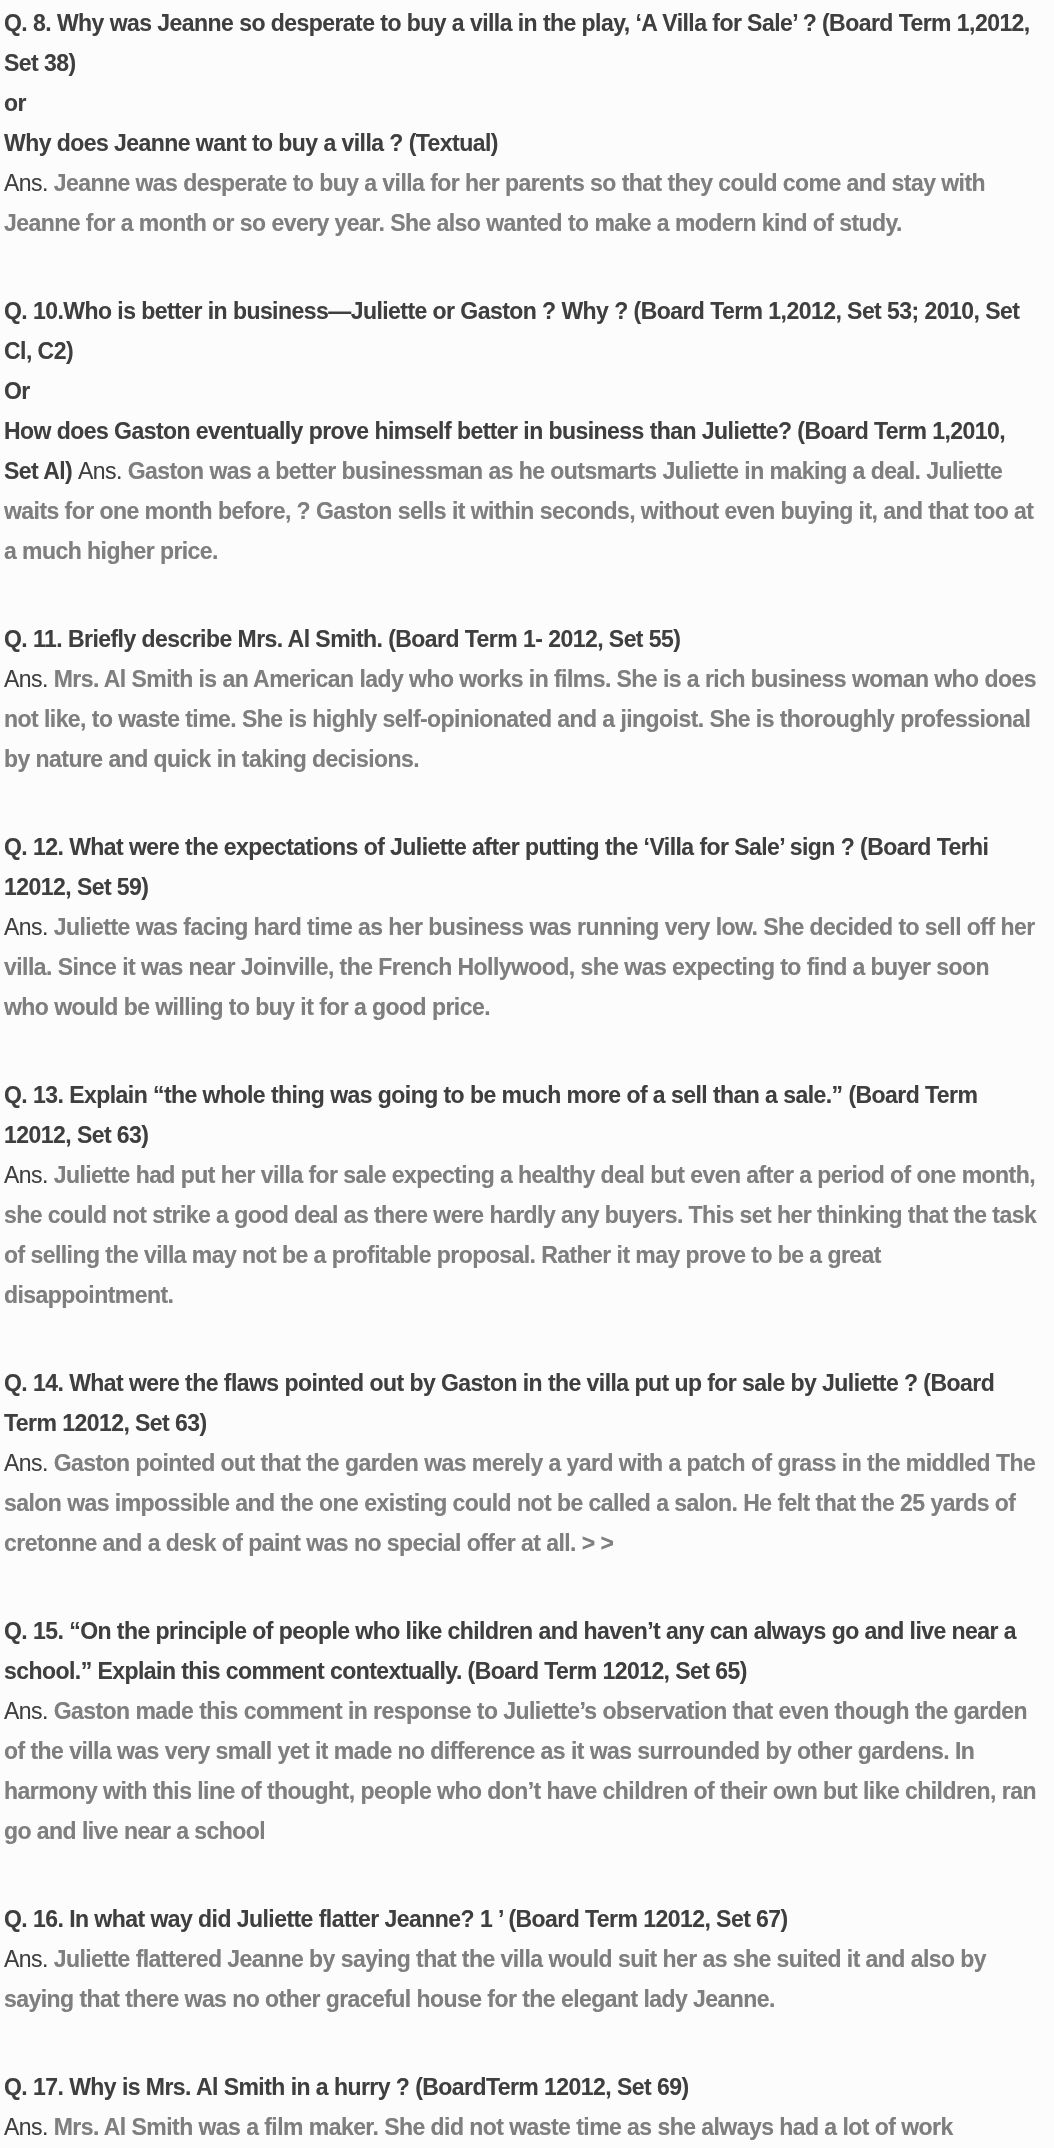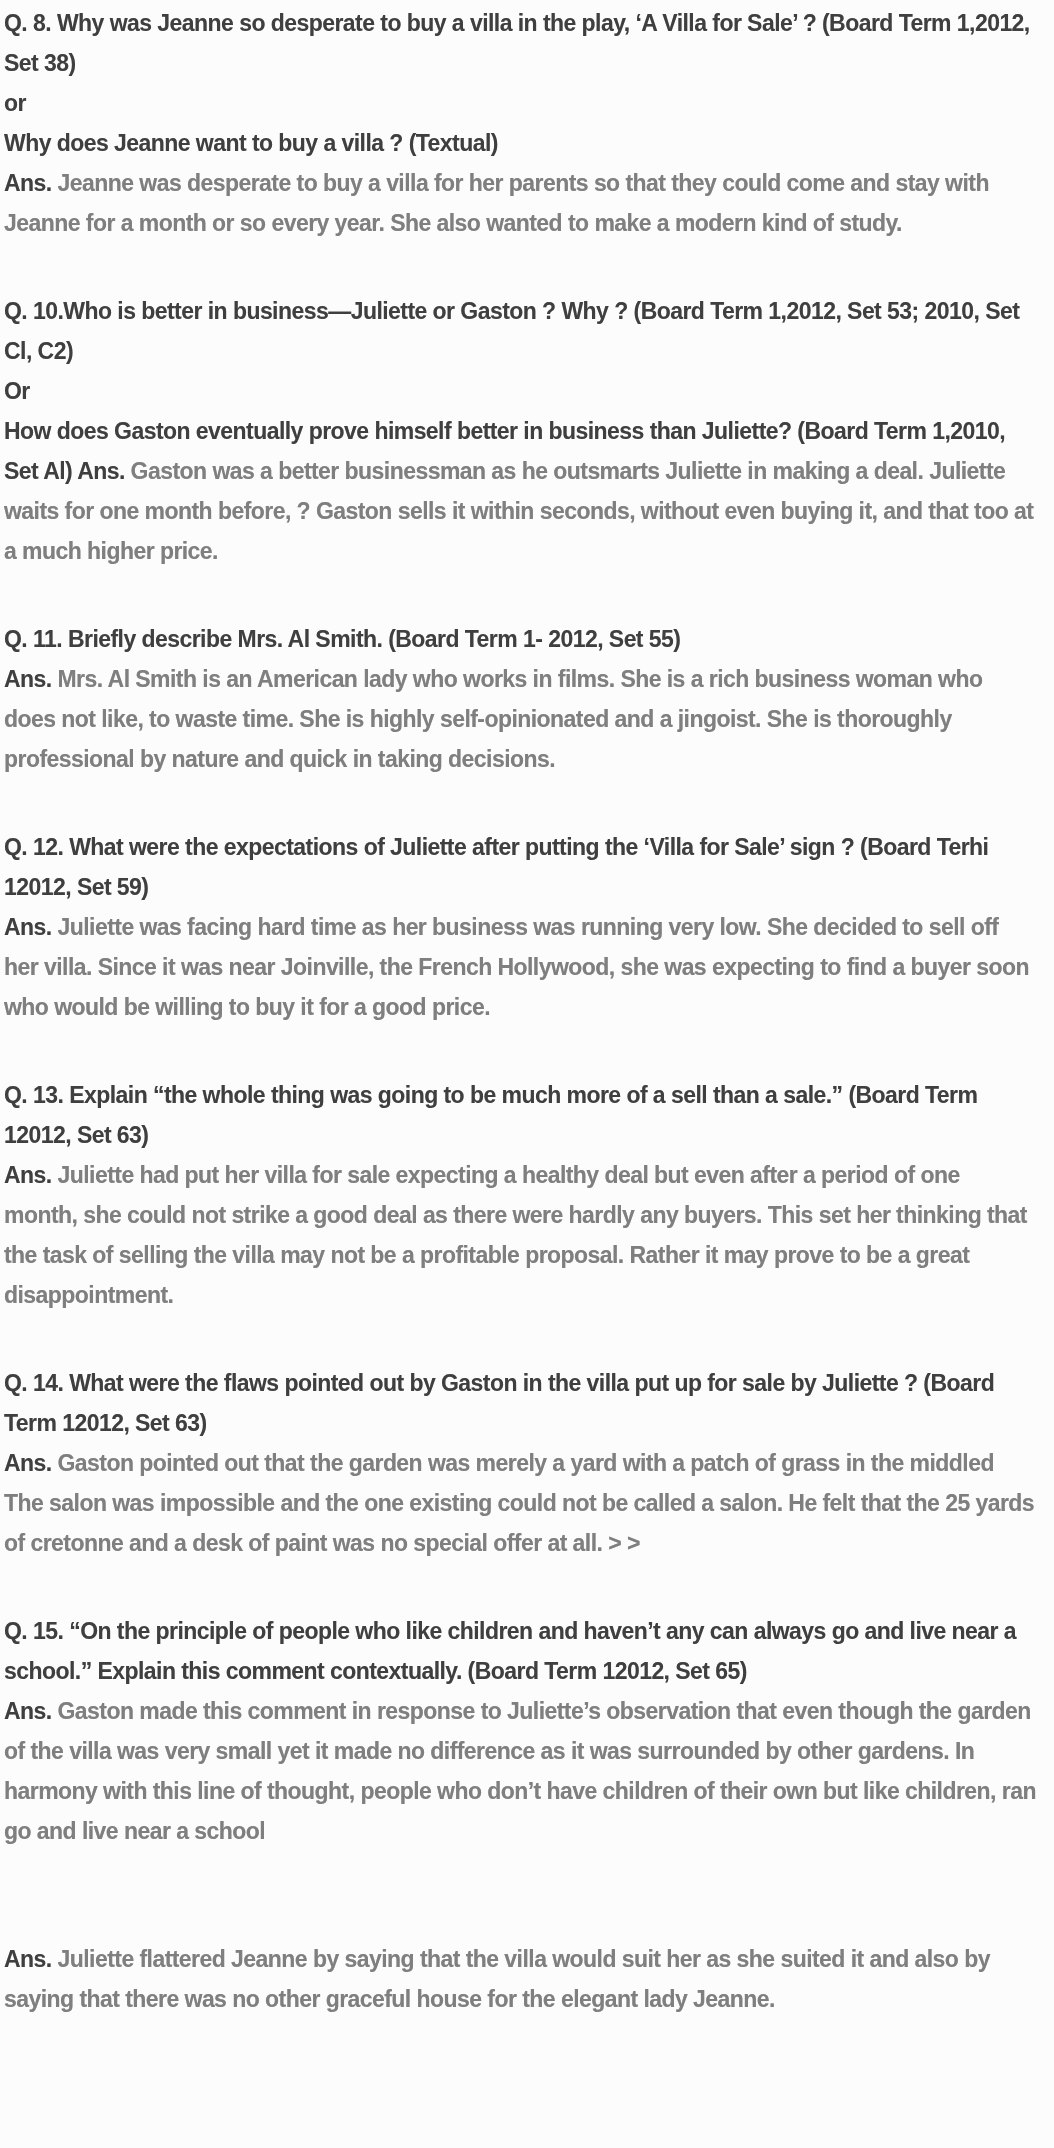--- a/index.html
+++ b/index.html
@@ -26,35 +26,36 @@
     text-shadow: 0 0 0.4px rgba(90,90,90,0.35);
   }
   p.qa-block {
     margin: 0 0 48px 0;
   }
   .run-q {
     font-weight: 700;
     color: var(--q-color, #3f3f3f);
   }
   .run-ans {
-    font-weight: 700;
+    font-weight: 400;
     color: var(--q-color, #3f3f3f);
   }
   .run-a {
     font-weight: 700;
     color: var(--a-color, #7f7f7f);
   }
 </style>
 </head>
 <body>
 
 <div class="doc" id="doc">
   <div id="qa-content">
       <p class="qa-block"><span class="run-q">Q. 8. Why was Jeanne so desperate to buy a villa in the play, ‘A Villa for Sale’ ? (Board Term 1,2012, Set 38)</span><br><span class="run-q">or</span><br><span class="run-q">Why does Jeanne want to buy a villa ? (Textual)</span><br><span class="run-ans">Ans.</span><span class="run-a"> Jeanne was desperate to buy a villa for her parents so that they could come and stay with Jeanne for a month or so every year. She also wanted to make a modern kind of study.</span></p>
       <p class="qa-block"><span class="run-q">Q. 10.Who is better in business—Juliette or Gaston ? Why ? (Board Term 1,2012, Set 53; 2010, Set Cl, C2)</span><br><span class="run-q">Or</span><br><span class="run-q">How does Gaston eventually prove himself better in business than Juliette? (Board Term 1,2010, Set Al) </span><span class="run-ans">Ans.</span><span class="run-a"> Gaston was a better businessman as he outsmarts Juliette in making a deal. Juliette waits for one month before, ? Gaston sells it within seconds, without even buying it, and that too at a much higher price.</span></p>
       <p class="qa-block"><span class="run-q">Q. 11. Briefly describe Mrs. Al Smith. (Board Term 1- 2012, Set 55)</span><br><span class="run-ans">Ans.</span><span class="run-a"> Mrs. Al Smith is an American lady who works in films. She is a rich business woman who does not like, to waste time. She is highly self-opinionated and a jingoist. She is thoroughly professional by nature and quick in taking decisions.</span></p>
       <p class="qa-block"><span class="run-q">Q. 12. What were the expectations of Juliette after putting the ‘Villa for Sale’ sign ? (Board Terhi 12012, Set 59)</span><br><span class="run-ans">Ans.</span><span class="run-a"> Juliette was facing hard time as her business was running very low. She decided to sell off her villa. Since it was near Joinville, the French Hollywood, she was expecting to find a buyer soon who would be willing to buy it for a good price.</span></p>
       <p class="qa-block"><span class="run-q">Q. 13. Explain “the whole thing was going to be much more of a sell than a sale.” (Board Term 12012, Set 63)</span><br><span class="run-ans">Ans.</span><span class="run-a"> Juliette had put her villa for sale expecting a healthy deal but even after a period of one month, she could not strike a good deal as there were hardly any buyers. This set her thinking that the task of selling the villa may not be a profitable proposal. Rather it may prove to be a great disappointment.</span></p>
       <p class="qa-block"><span class="run-q">Q. 14. What were the flaws pointed out by Gaston in the villa put up for sale by Juliette ? (Board Term 12012, Set 63)</span><br><span class="run-ans">Ans.</span><span class="run-a"> Gaston pointed out that the garden was merely a yard with a patch of grass in the middled The salon was impossible and the one existing could not be called a salon. He felt that the 25 yards of cretonne and a desk of paint was no special offer at all. &gt; &gt;</span></p>
       <p class="qa-block"><span class="run-q">Q. 15. “On the principle of people who like children and haven’t any can always go and live near a school.” Explain this comment contextually. (Board Term 12012, Set 65)</span><br><span class="run-ans">Ans.</span><span class="run-a"> Gaston made this comment in response to Juliette’s observation that even though the garden of the villa was very small yet it made no difference as it was surrounded by other gardens. In harmony with this line of thought, people who don’t have children of their own but like children, ran go and live near a school</span></p>
-      <p class="qa-block"><br><span class="run-ans">Ans.</span><span class="run-a"> Juliette flattered Jeanne by saying that the villa would suit her as she suited it and also by saying that there was no other graceful house for the elegant lady Jeanne.</span></p>
+      <p class="qa-block"><span class="run-q">Q. 16. In what way did Juliette flatter Jeanne? 1 ’ (Board Term 12012, Set 67)</span><br><span class="run-ans">Ans.</span><span class="run-a"> Juliette flattered Jeanne by saying that the villa would suit her as she suited it and also by saying that there was no other graceful house for the elegant lady Jeanne.</span></p>
+      <p class="qa-block"><span class="run-q">Q. 17. Why is Mrs. Al Smith in a hurry ? (BoardTerm 12012, Set 69)</span><br><span class="run-ans">Ans.</span><span class="run-a"> Mrs. Al Smith was a film maker. She did not waste time as she always had a lot of work</span></p>
     </div>
 </div>
 
 </body></html>

